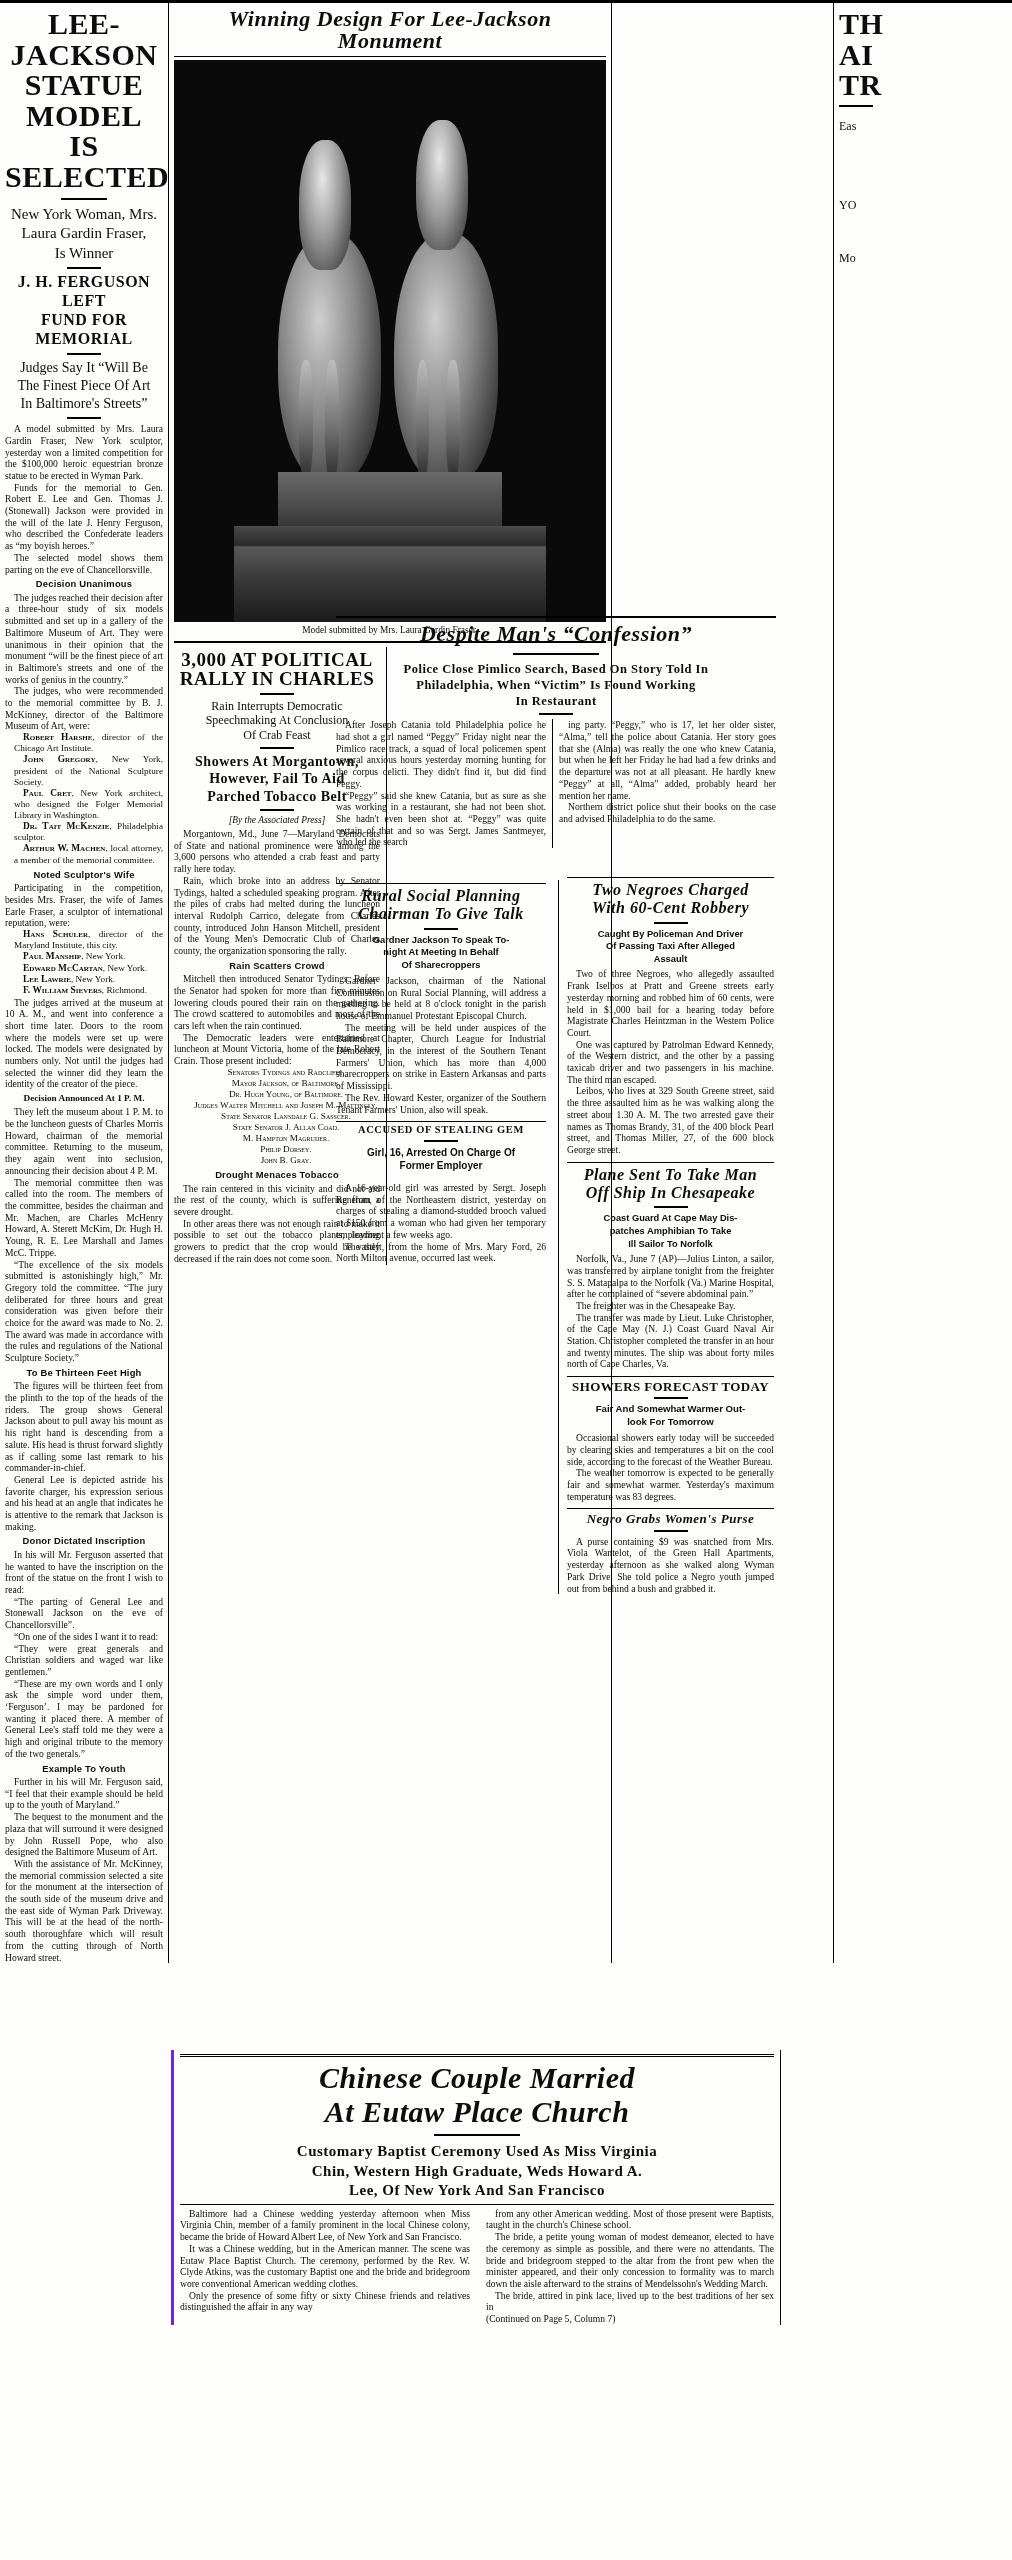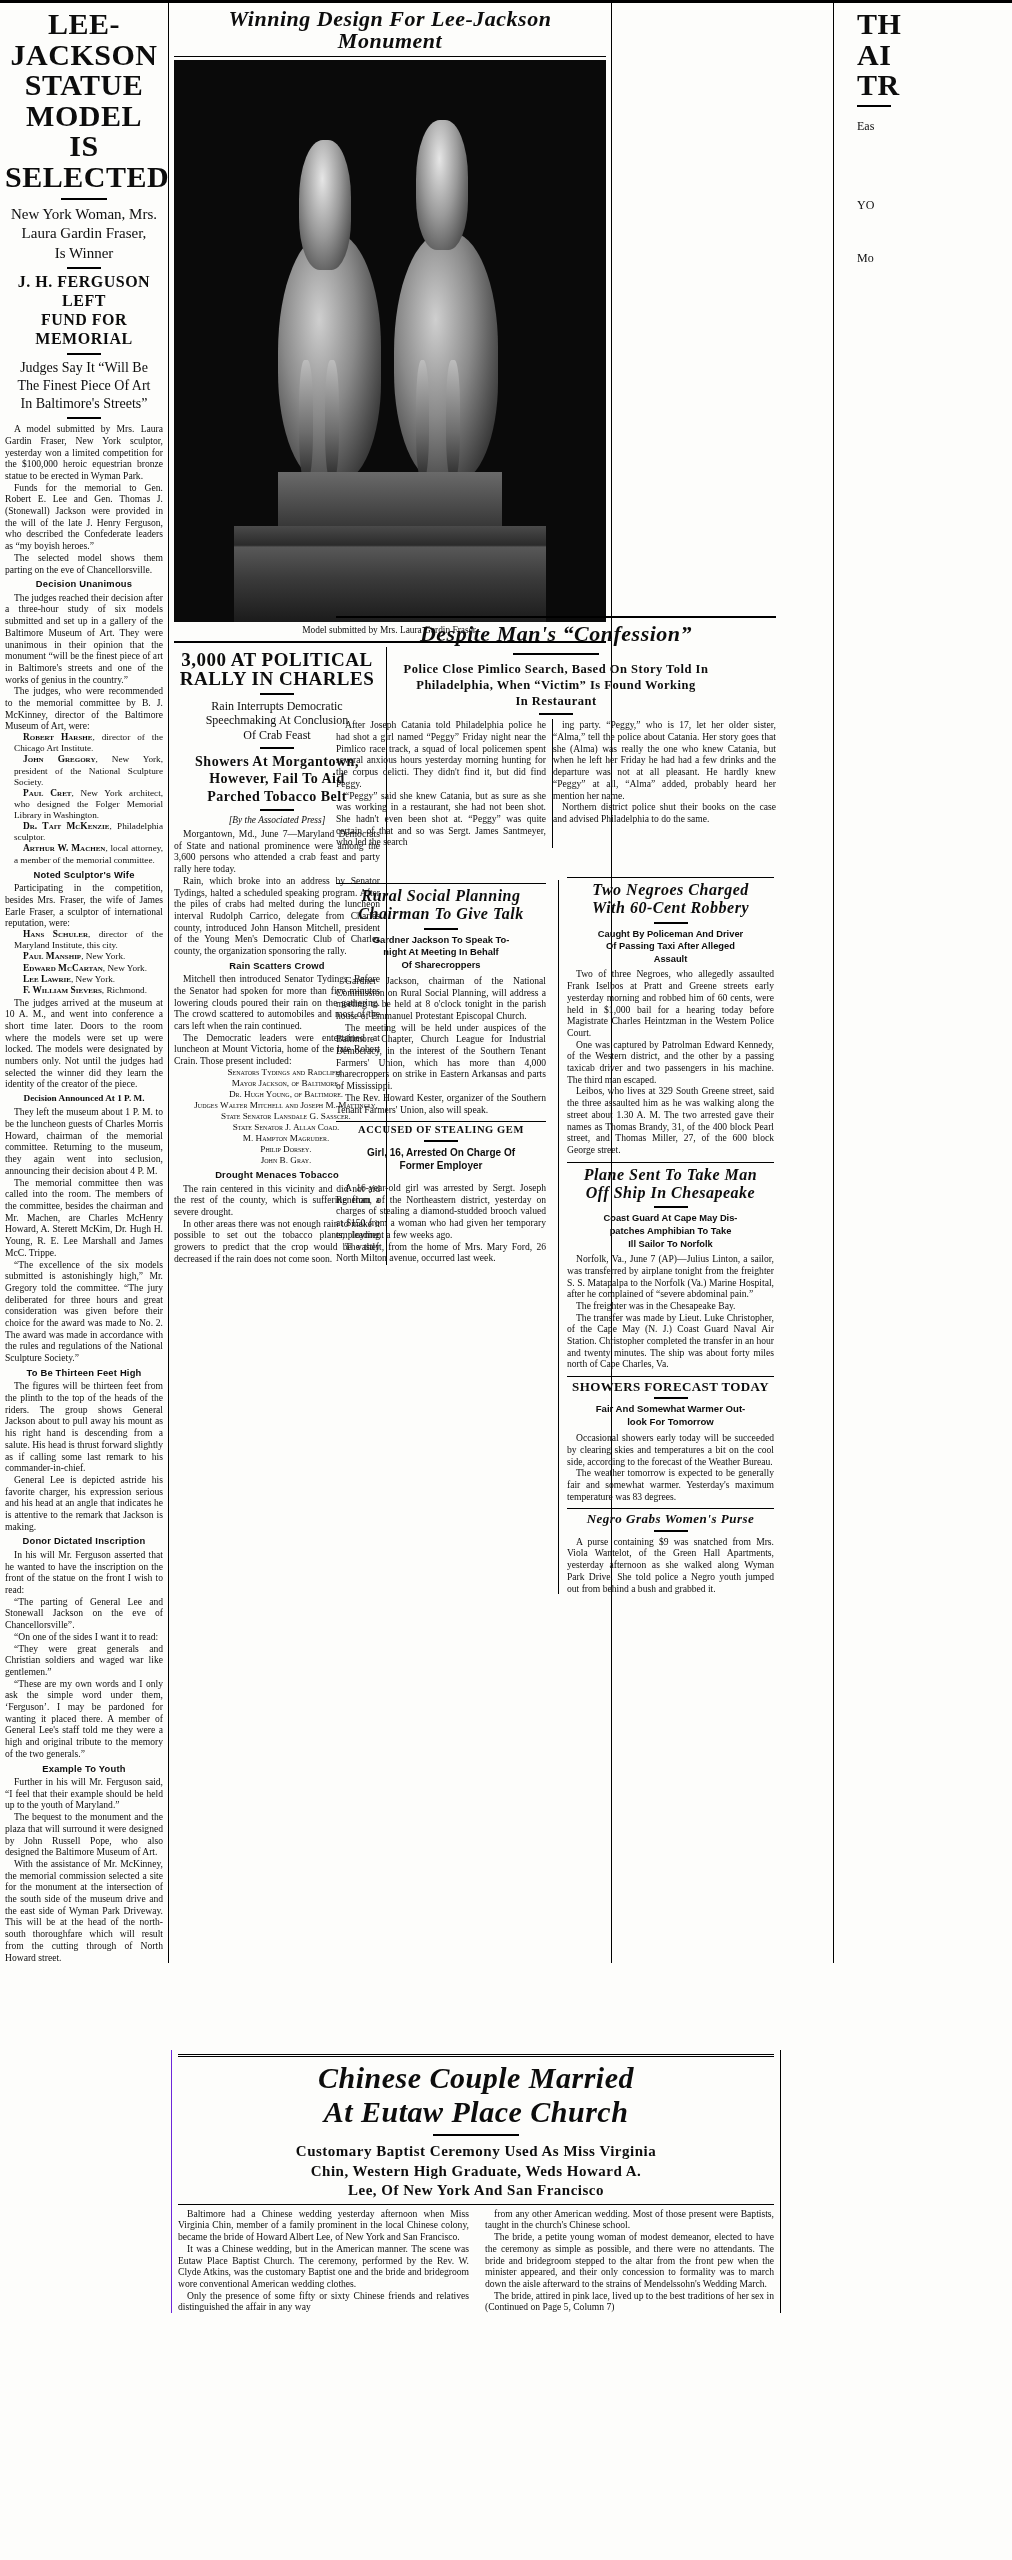--- a/index.html
+++ b/index.html
@@ -55,21 +55,21 @@
   .namelist .cap { font-variant:small-caps; font-weight:bold; }
   .credit { font-size:9.4px; font-style:italic; text-align:center; margin:3px 0; }
 
   
   .col-sep { border-left:1px solid #000; }
 
   .topgrid { display:flex; width:1012px; }
   .c1 { width:168px; padding:0 5px; }
   .cmid { width:443px; padding:0 5px; }
   .c5 { width:222px; padding:0 5px; }
-  .c6 { width:179px; padding:0 23px; overflow:hidden; }
+  .c6 { width:179px; padding:0 5px; overflow:hidden; }
 
   
   .photo-wrap { position:relative; width:100%; }
   .photo {
     width:100%; height:562px; background:#0a0a0a; position:relative; overflow:hidden;
   }
   .cap { font-size:9.4px; text-align:center; padding:3px 0 2px; }
 
   
   .st-base { position:absolute; left:14%; bottom:0; width:72%; height:96px; background:
@@ -277,21 +277,21 @@
       <div>Police Close Pimlico Search, Based On Story Told In</div>
       <div>Philadelphia, When “Victim” Is Found Working</div>
       <div>In Restaurant</div>
     </div>
     <div class="dash-sm"></div>
     <div style="display:flex;gap:0;">
       <div class="body" style="width:216px;padding-right:6px;">
         <p>After Joseph Catania told Philadelphia police he had shot a girl named “Peggy” Friday night near the Pimlico race track, a squad of local policemen spent several anxious hours yesterday morning hunting for the corpus delicti. They didn't find it, but did find Peggy.</p>
         <p>“Peggy” said she knew Catania, but as sure as she was working in a restaurant, she had not been shot. She hadn't even been shot at. “Peggy” was quite certain of that and so was Sergt. James Santmeyer, who led the search</p>
       </div>
-      <div class="body col-sep" style="width:224px;">
+      <div class="body col-sep" style="width:224px;padding-left:6px;">
         <p>ing party. “Peggy,” who is 17, let her older sister, “Alma,” tell the police about Catania. Her story goes that she (Alma) was really the one who knew Catania, but when he left her Friday he had had a few drinks and the departure was not at all pleasant. He hardly knew “Peggy” at all, “Alma” added, probably heard her mention her name.</p>
         <p>Northern district police shut their books on the case and advised Philadelphia to do the same.</p>
       </div>
     </div>
   </div>
 
   <div style="position:absolute;left:336px;top:880px;width:216px;padding-right:6px;">
     <div class="rule-thin"></div>
     <div class="hl-main hl-m ital" style="line-height:1.15;">
       <div>Rural Social Planning</div>
@@ -369,21 +369,21 @@
     </div>
 
     <div class="rule-thin" style="margin-top:6px;"></div>
     <div class="hl-main ital" style="font-size:13px;">Negro Grabs Women's Purse</div>
     <div class="dash-sm"></div>
     <div class="body">
       <p>A purse containing $9 was snatched from Mrs. Viola Wantelot, of the Green Hall Apartments, yesterday afternoon as she walked along Wyman Park Drive. She told police a Negro youth jumped out from behind a bush and grabbed it.</p>
     </div>
   </div>
 
-  <div style="position:absolute;left:171px;top:2050px;width:610px;padding:0 6px;border-left:1px solid #6d28d9;border-right:1px solid #000;">
+  <div style="position:absolute;left:171px;top:2050px;width:610px;padding:0 6px;border-left:3px solid #6d28d9;border-right:1px solid #000;">
     <div class="rule-dbl"></div>
     <div class="hl-main ital" style="font-size:30px;line-height:1.12;">
       <div>Chinese Couple Married</div>
       <div>At Eutaw Place Church</div>
     </div>
     <div class="dash-wide"></div>
     <div class="hl-main" style="font-size:15px;line-height:1.3;">
       <div>Customary Baptist Ceremony Used As Miss Virginia</div>
       <div>Chin, Western High Graduate, Weds Howard A.</div>
       <div>Lee, Of New York And San Francisco</div>

